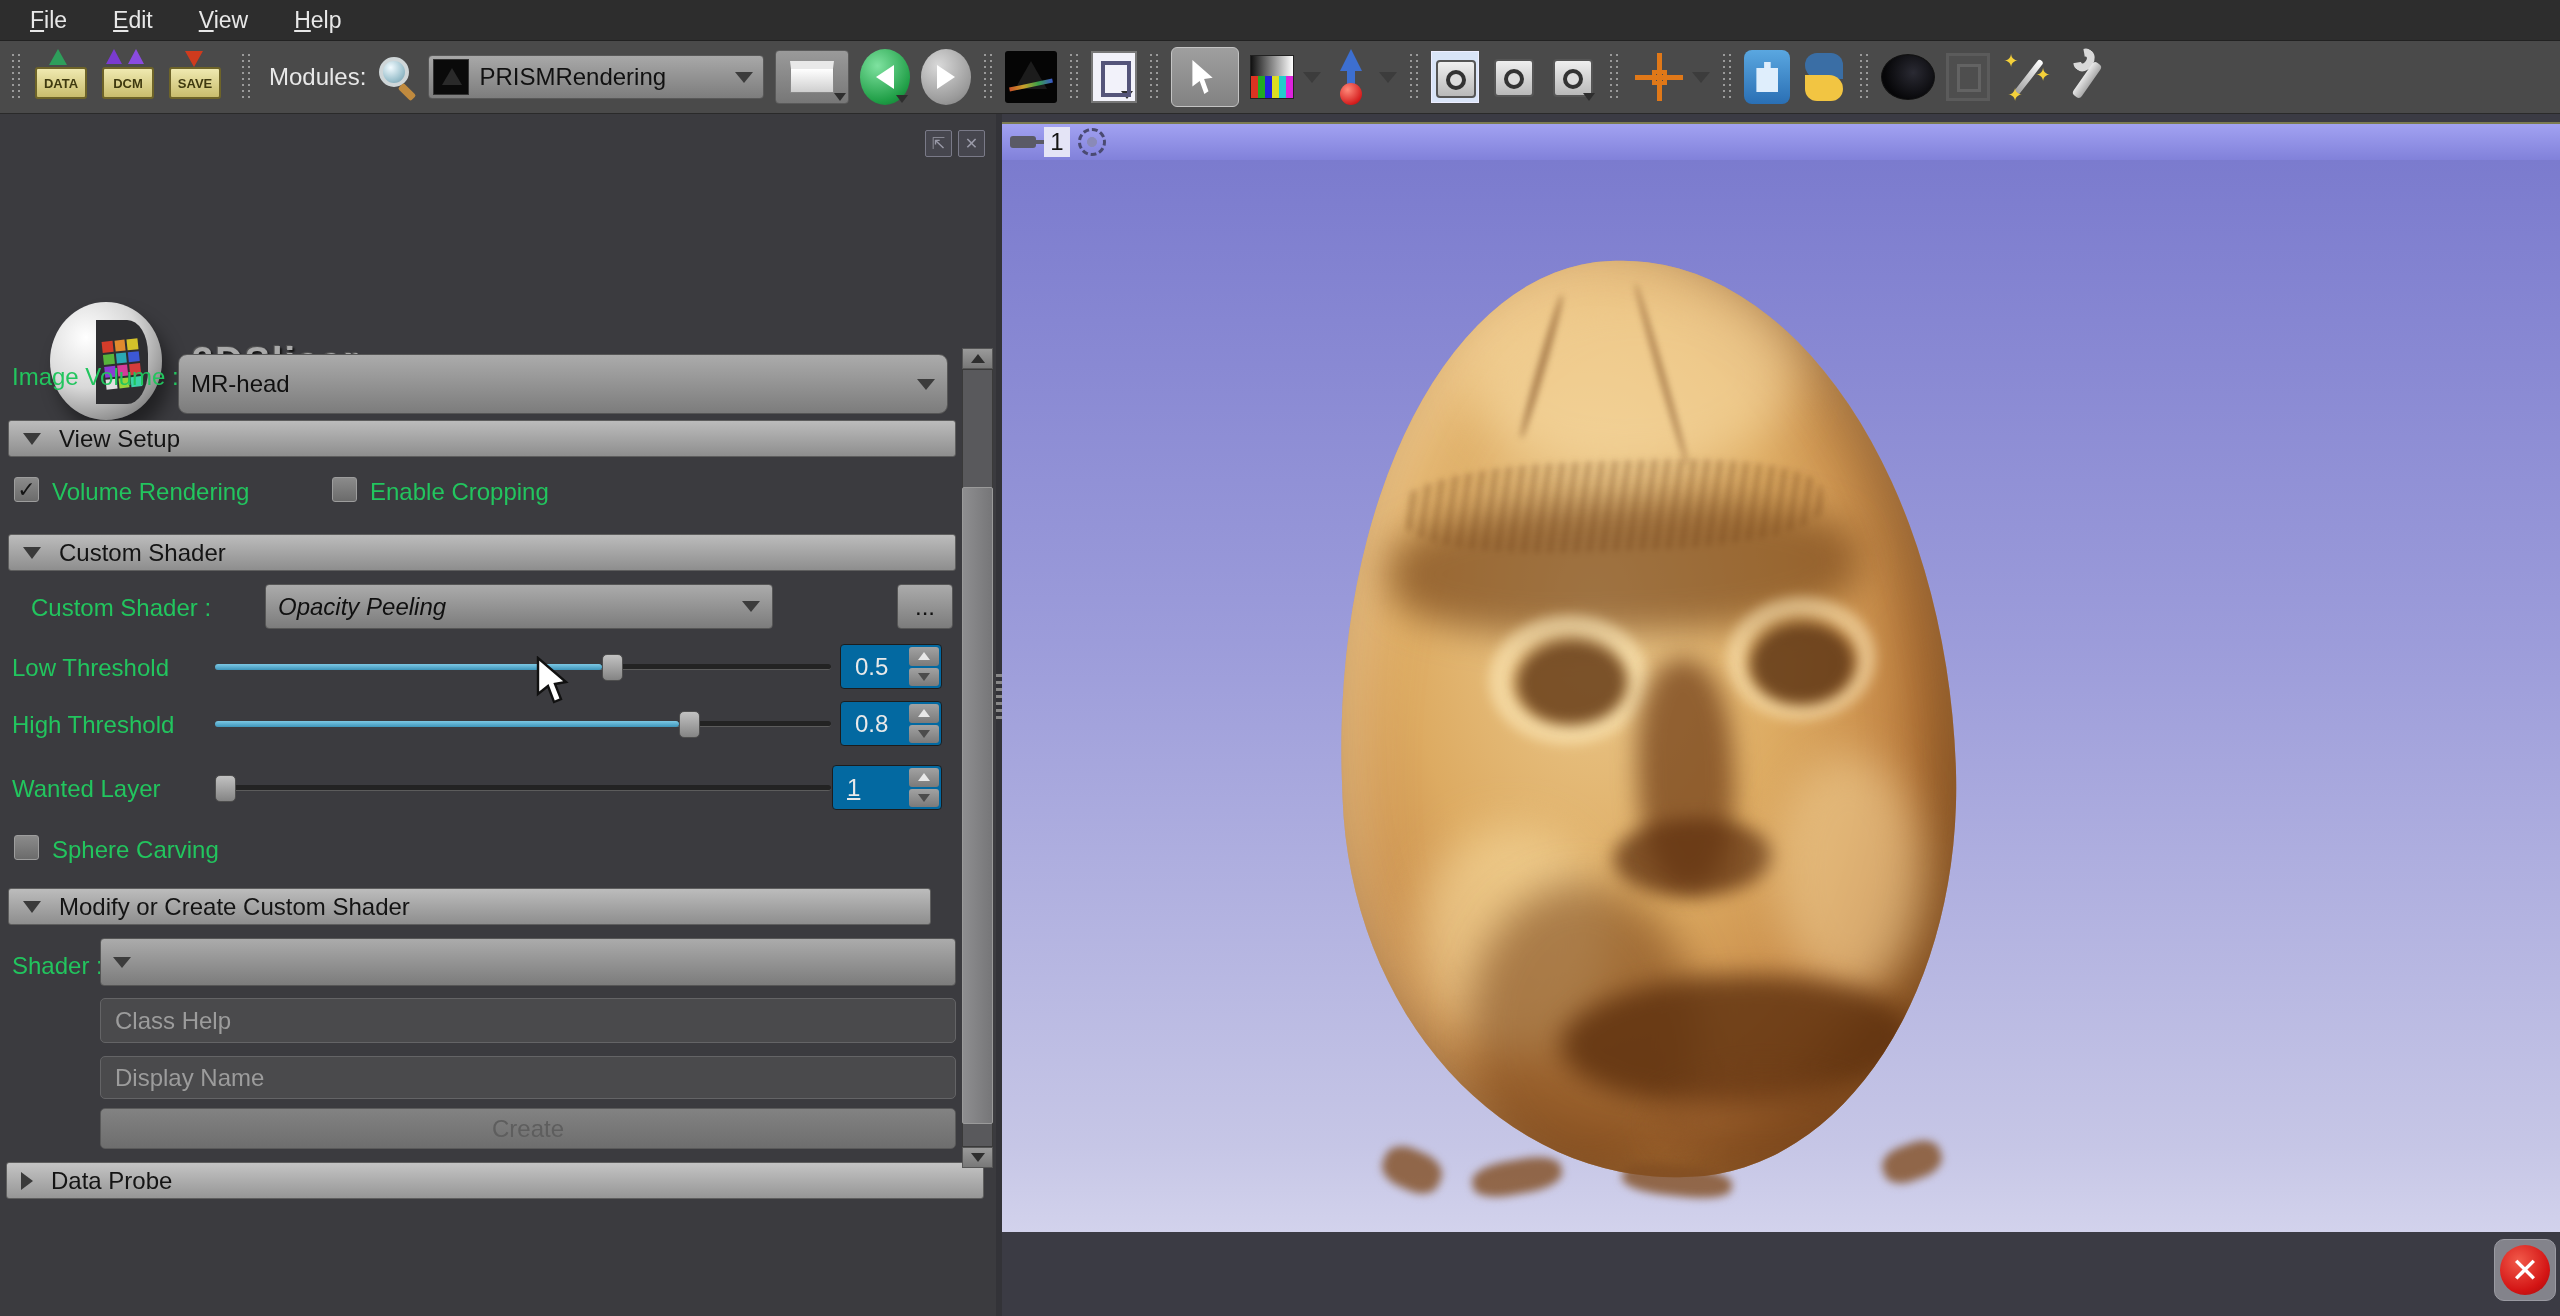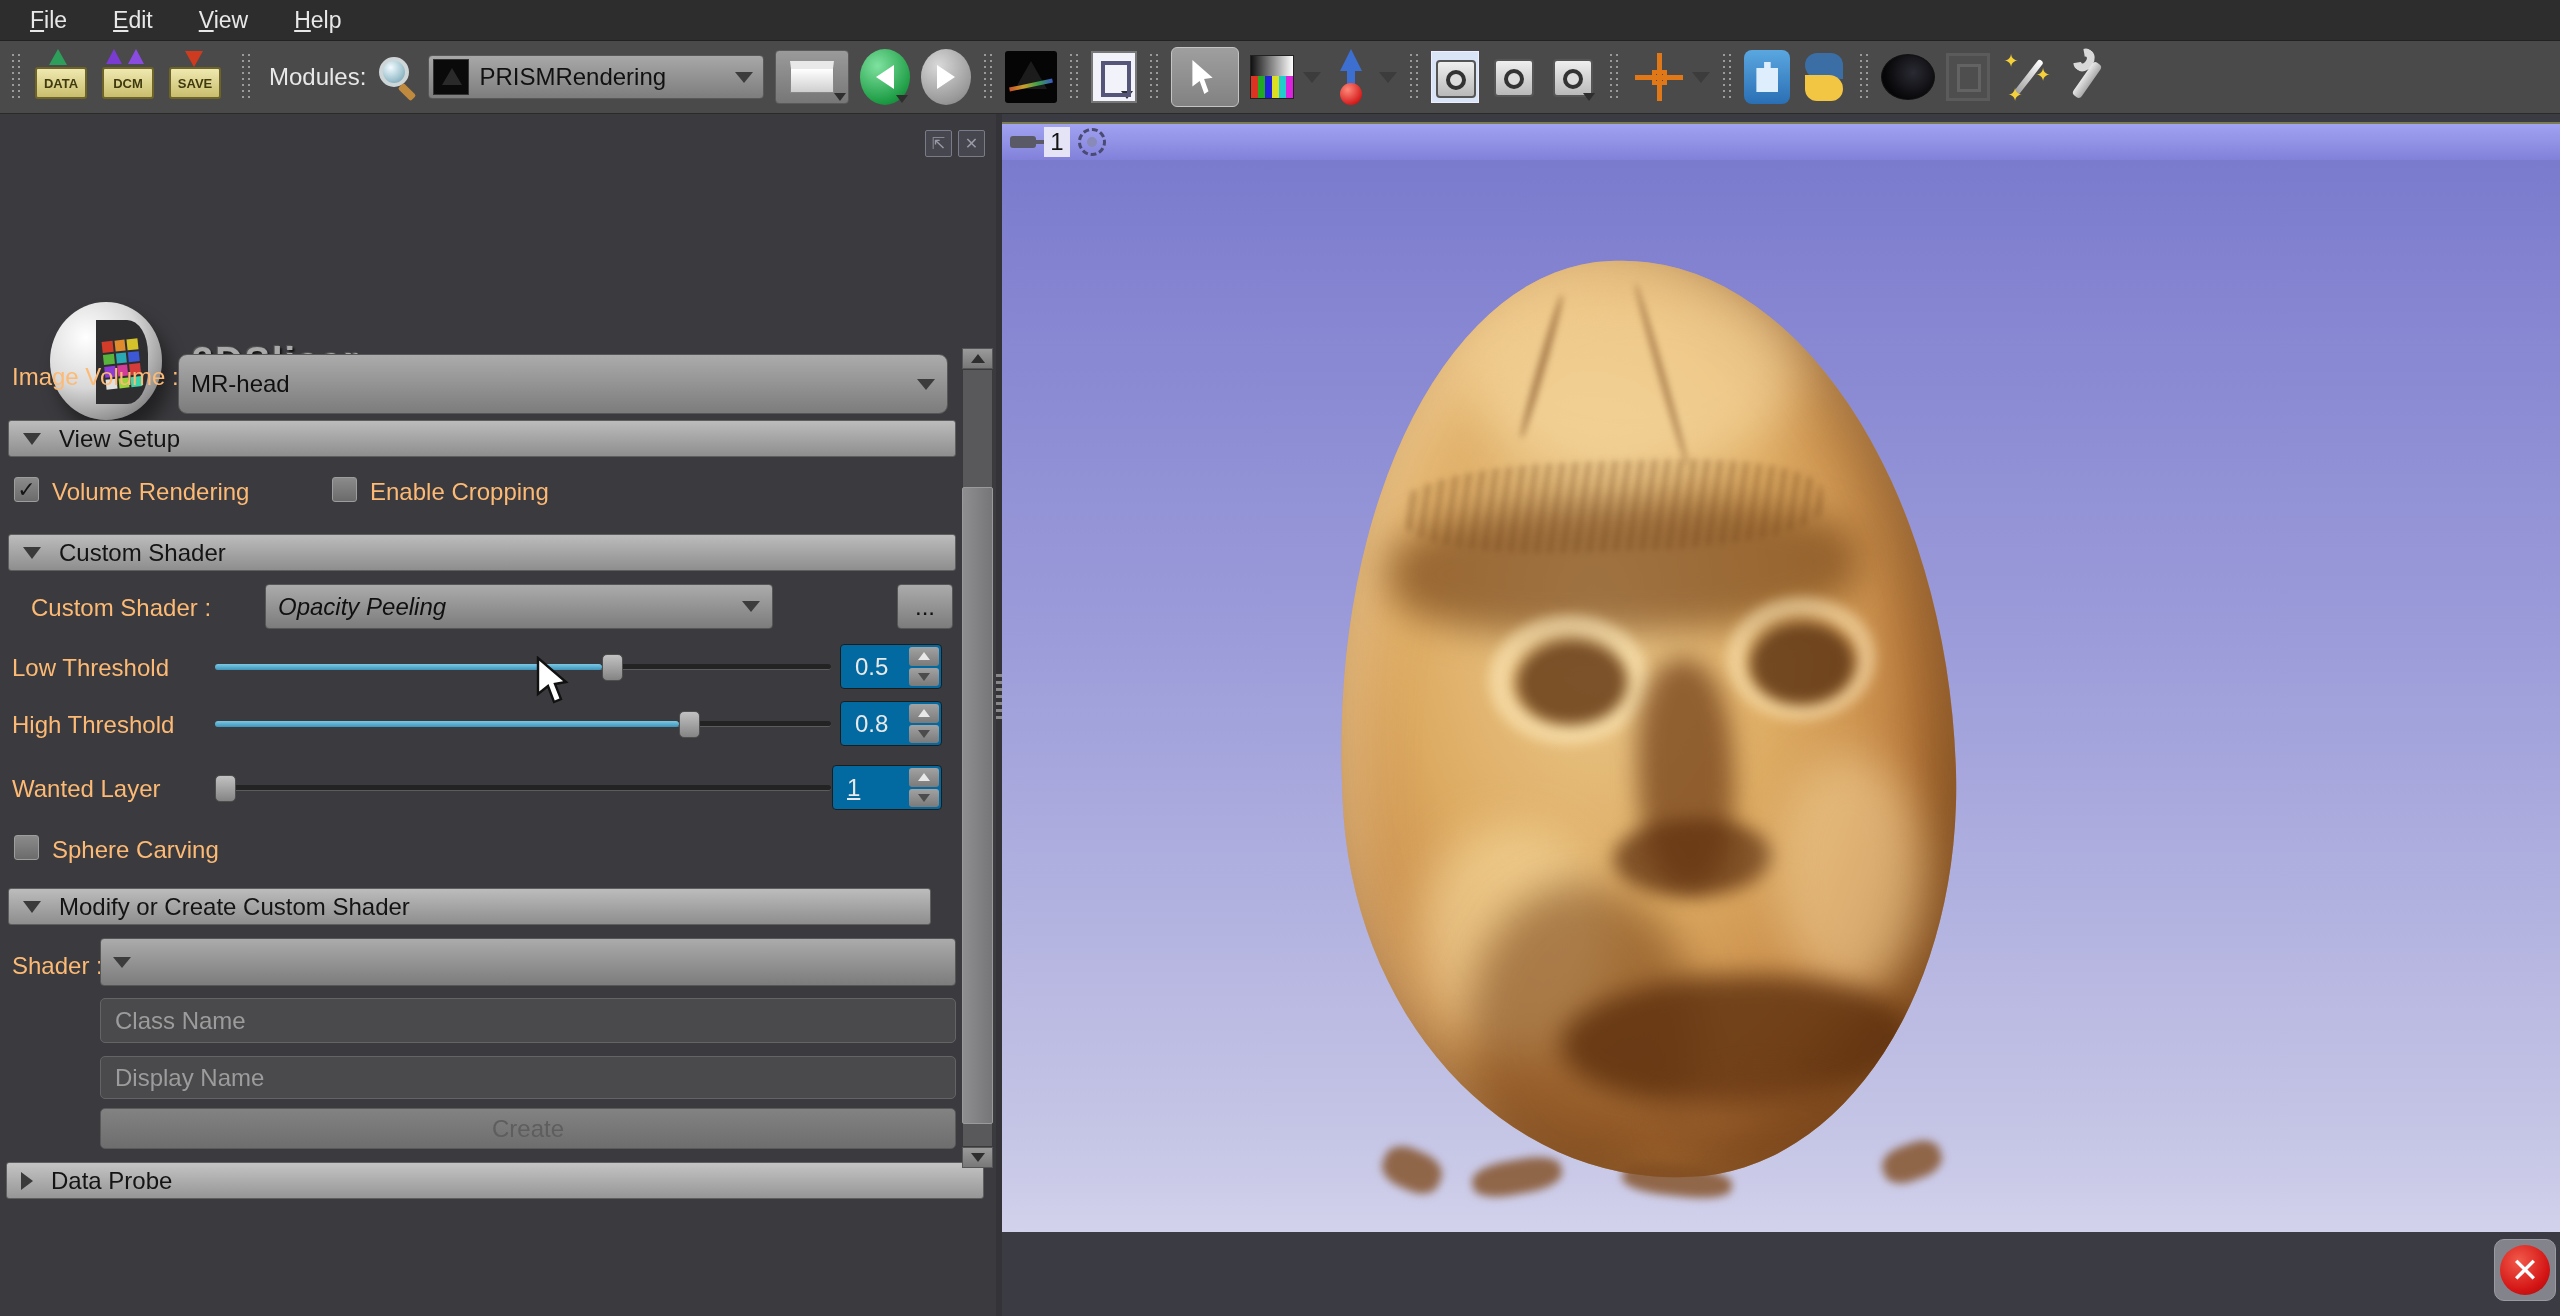--- a/index.html
+++ b/index.html
@@ -104,21 +104,21 @@
   #logo-cut { position:absolute; left:96px; top:206px; width:52px; height:84px; background:#2e2e31; border-radius:0 40% 40% 0; }
   #logo-grid { position:absolute; left:104px; top:226px; width:36px; height:48px; display:grid;
     grid-template-columns:repeat(3,1fr); grid-template-rows:repeat(4,1fr); gap:2px; transform:rotate(-6deg); }
   #logo-grid span:nth-child(1){background:#d43c2a}#logo-grid span:nth-child(2){background:#e08a2e}#logo-grid span:nth-child(3){background:#d4c22a}
   #logo-grid span:nth-child(4){background:#58b43c}#logo-grid span:nth-child(5){background:#2aa8b4}#logo-grid span:nth-child(6){background:#3c58d4}
   #logo-grid span:nth-child(7){background:#8a3cd4}#logo-grid span:nth-child(8){background:#d43c9a}#logo-grid span:nth-child(9){background:#d43c3c}
   #logo-grid span:nth-child(10){background:#e0e0e0}#logo-grid span:nth-child(11){background:#9ad43c}#logo-grid span:nth-child(12){background:#3cd4aa}
   #app-title { position:absolute; left:192px; top:226px; font-size:38px; font-weight:bold; color:#a9a9a9;
     letter-spacing:2px; text-shadow:2px 2px 2px #141414, -1px -1px 1px #555; }
 
-  .plabel { color:#fdba74; font-size:24px; }
+  .plabel { color:#22c55e; font-size:24px; }
   .combo { background:linear-gradient(#ababab,#7c7c7c); border:1px solid #565656; border-radius:4px;
     display:flex; align-items:center; padding:0 12px; }
   .combo .combo-text { font-size:24px; color:#101010; }
   .section-hdr { background:linear-gradient(#bcbcbc,#8e8e8e); border:1px solid #5e5e5e; border-radius:3px;
     display:flex; align-items:center; padding-left:14px; gap:18px; }
   .section-hdr .hdr-text { font-size:24px; color:#141414; }
   .tri-down { width:0; height:0; border-left:9px solid transparent; border-right:9px solid transparent; border-top:12px solid #3a3a3a; }
   .tri-right-sm { width:0; height:0; border-top:9px solid transparent; border-bottom:9px solid transparent; border-left:12px solid #3a3a3a; }
   .checkbox { width:25px; height:25px; background:linear-gradient(#8b8b8b,#6b6b6b); border:1px solid #9d9d9d; border-radius:3px;
     display:flex; align-items:center; justify-content:center; font-size:22px; color:#141414; font-weight:bold; }
@@ -414,21 +414,21 @@
 
   <div class="panel-abs section-hdr" style="left:8px; top:774px; width:923px; height:37px;text-align:center;">
     <div class="tri-down"></div>
     <span class="hdr-text">Modify or Create Custom Shader</span>
   </div>
   <div class="panel-abs plabel" style="left:12px; top:838px;">Shader :</div>
   <div class="panel-abs combo" style="left:100px; top:824px; width:856px; height:48px;">
     <div class="combo-arrow"></div>
   </div>
   <div class="panel-abs text-input" style="left:100px; top:884px; width:856px; height:45px;">
-    <span>Class Name</span>
+    <span>Class Help</span>
   </div>
   <div class="panel-abs btn-disabled" style="left:100px; top:994px; width:856px; height:41px;">
     <span>Create</span>
   </div>
   <div class="panel-abs text-input" style="left:100px; top:942px; width:856px; height:43px;">
     <span>Display Name</span>
   </div>
 
   <div class="panel-abs section-hdr" style="left:6px; top:1048px; width:978px; height:37px; background:linear-gradient(#c4c4c4,#969696);">
     <div class="tri-right-sm"></div>

